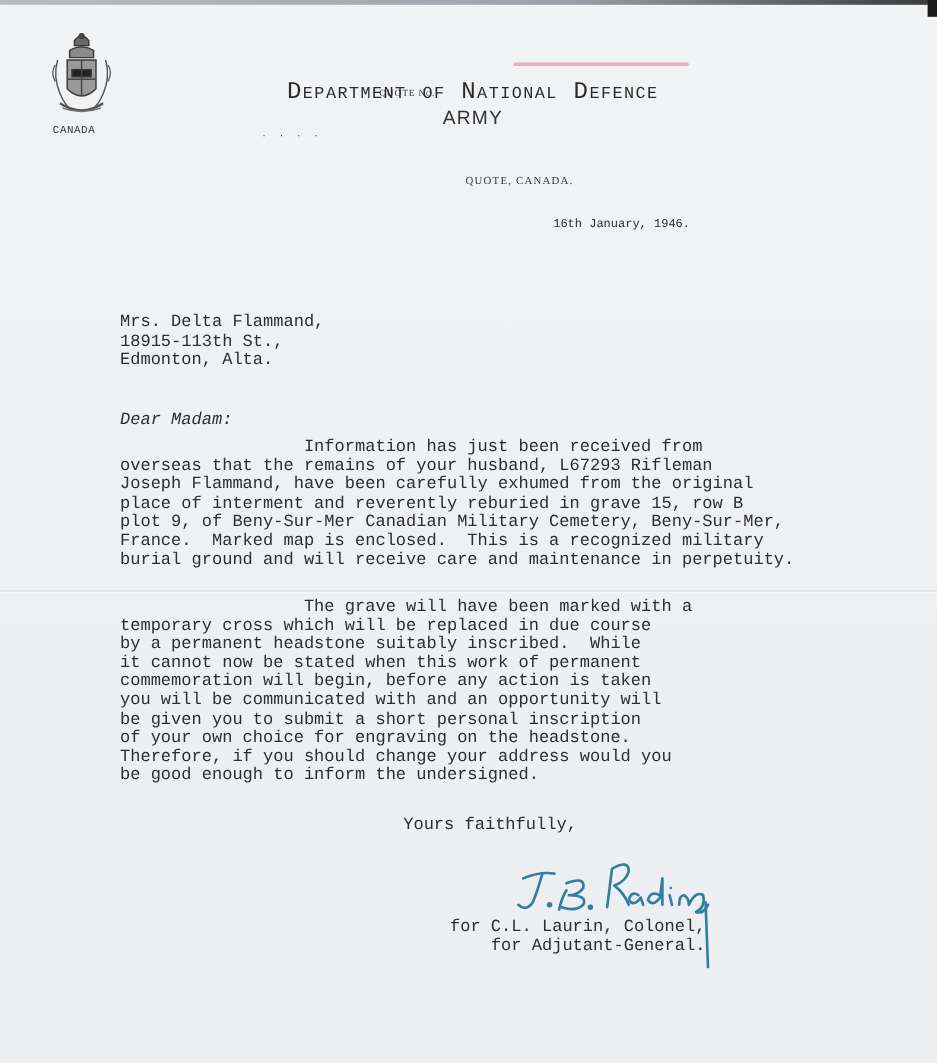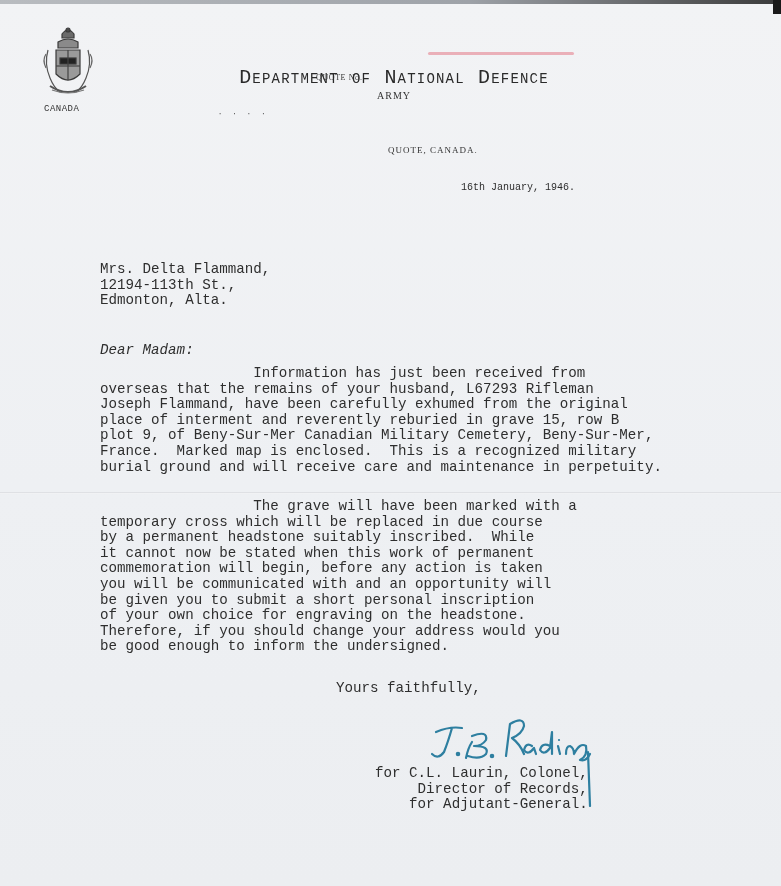--- a/index.html
+++ b/index.html
@@ -50,21 +50,21 @@
       position: absolute; left: 428px; top: 52px; width: 146px; height: 3px;
       background: #e9a3ad; border-radius: 2px; opacity: 0.85;
     }
     .dept {
       position: absolute; left: 156px; top: 66px; width: 476px; text-align: center;
       font-family: Liberation Mono, monospace; font-size: 20px; letter-spacing: 1.2px;
       font-variant: small-caps; color: #2a2a2a;
     }
     .army {
       position: absolute; left: 156px; top: 90px; width: 476px; text-align: center;
-      font-family: Liberation Serif, serif; font-size: 10px; letter-spacing: 1px;
+      font-family: Liberation Sans, sans-serif; font-size: 16px; letter-spacing: 1px;
       color: #333;
     }
     .dots {
       position: absolute; left: 218px; top: 110px;
       font-size: 7px; letter-spacing: 3px; color: #444;
     }
     .place {
       position: absolute; left: 388px; top: 145px;
       font-family: "Liberation Serif", serif; font-size: 9px; letter-spacing: 1px;
       color: #333;
@@ -116,21 +116,21 @@
   </div>
   <div class="redline"></div>
 
   <div class="dept">Department of National Defence</div>
   <div class="army">ARMY</div>
   <div class="dots">· · · ·</div>
   <div class="place">QUOTE, CANADA.</div>
 
   <div class="date">16th January, 1946.</div>
 
-  <div class="text addr"><div>Mrs. Delta Flammand,</div><div>12194-113th St.,</div><div>Edmonton, Alta.</div></div>
+  <div class="text addr"><div>Mrs. Delta Flammand,</div><div>18915-113th St.,</div><div>Edmonton, Alta.</div></div>
 
   <div class="text salutation">Dear Madam:</div>
 
   <div class="text para1"><div>                  Information has just been received from</div><div>overseas that the remains of your husband, L67293 Rifleman</div><div>Joseph Flammand, have been carefully exhumed from the original</div><div>place of interment and reverently reburied in grave 15, row B</div><div>plot 9, of Beny-Sur-Mer Canadian Military Cemetery, Beny-Sur-Mer,</div><div>France.  Marked map is enclosed.  This is a recognized military</div><div>burial ground and will receive care and maintenance in perpetuity.</div></div>
 
   <div class="text para2"><div>                  The grave will have been marked with a</div><div>temporary cross which will be replaced in due course</div><div>by a permanent headstone suitably inscribed.  While</div><div>it cannot now be stated when this work of permanent</div><div>commemoration will begin, before any action is taken</div><div>you will be communicated with and an opportunity will</div><div>be given you to submit a short personal inscription</div><div>of your own choice for engraving on the headstone.</div><div>Therefore, if you should change your address would you</div><div>be good enough to inform the undersigned.</div></div>
 
   <div class="text closing">Yours faithfully,</div>
 
   <svg class="signature" viewBox="0 0 170 95">
@@ -141,14 +141,14 @@
       <circle cx="64" cy="44" r="1.2" fill="#2e7fa0"></circle>
       <path d="M82 12 Q80 28 78 44 M82 12 Q96 4 96 14 Q94 22 84 26 Q92 32 96 42"></path>
       <path d="M104 34 Q98 30 96 38 Q100 44 106 36 L108 42"></path>
       <path d="M122 34 Q114 30 112 38 Q116 44 122 36 L124 20 L124 42"></path>
       <path d="M130 34 L132 42 M131 28 L131 28"></path>
       <path d="M138 42 Q138 34 142 34 Q146 36 146 42 M146 42 Q152 30 158 34 Q160 44 152 48 Q158 50 162 42"></path>
       <path d="M160 40 L162 94"></path>
     </g>
   </svg>
 
-  <div class="text sigblock"><div>for C.L. Laurin, Colonel,</div><div>Director of Records,</div><div>for Adjutant-General.</div></div>
+  <div class="text sigblock"><div>for C.L. Laurin, Colonel,</div><div>for Adjutant-General.</div></div>
 </div>
 
 </body></html>

